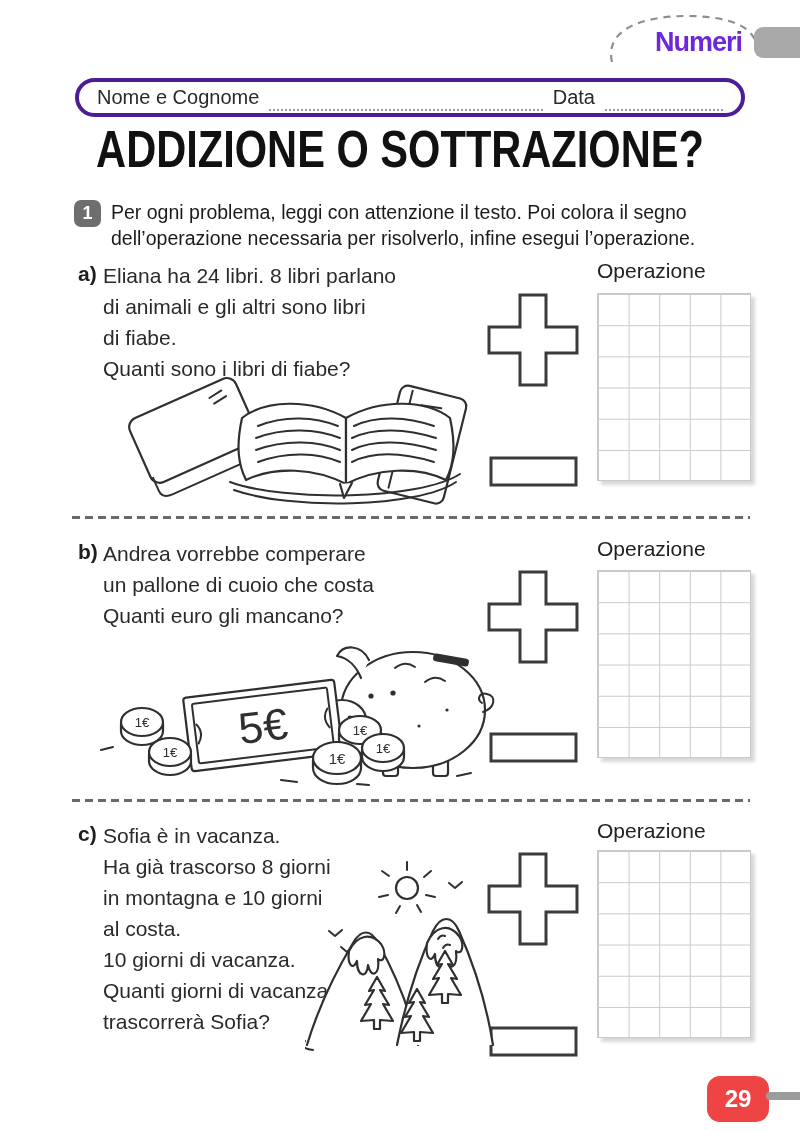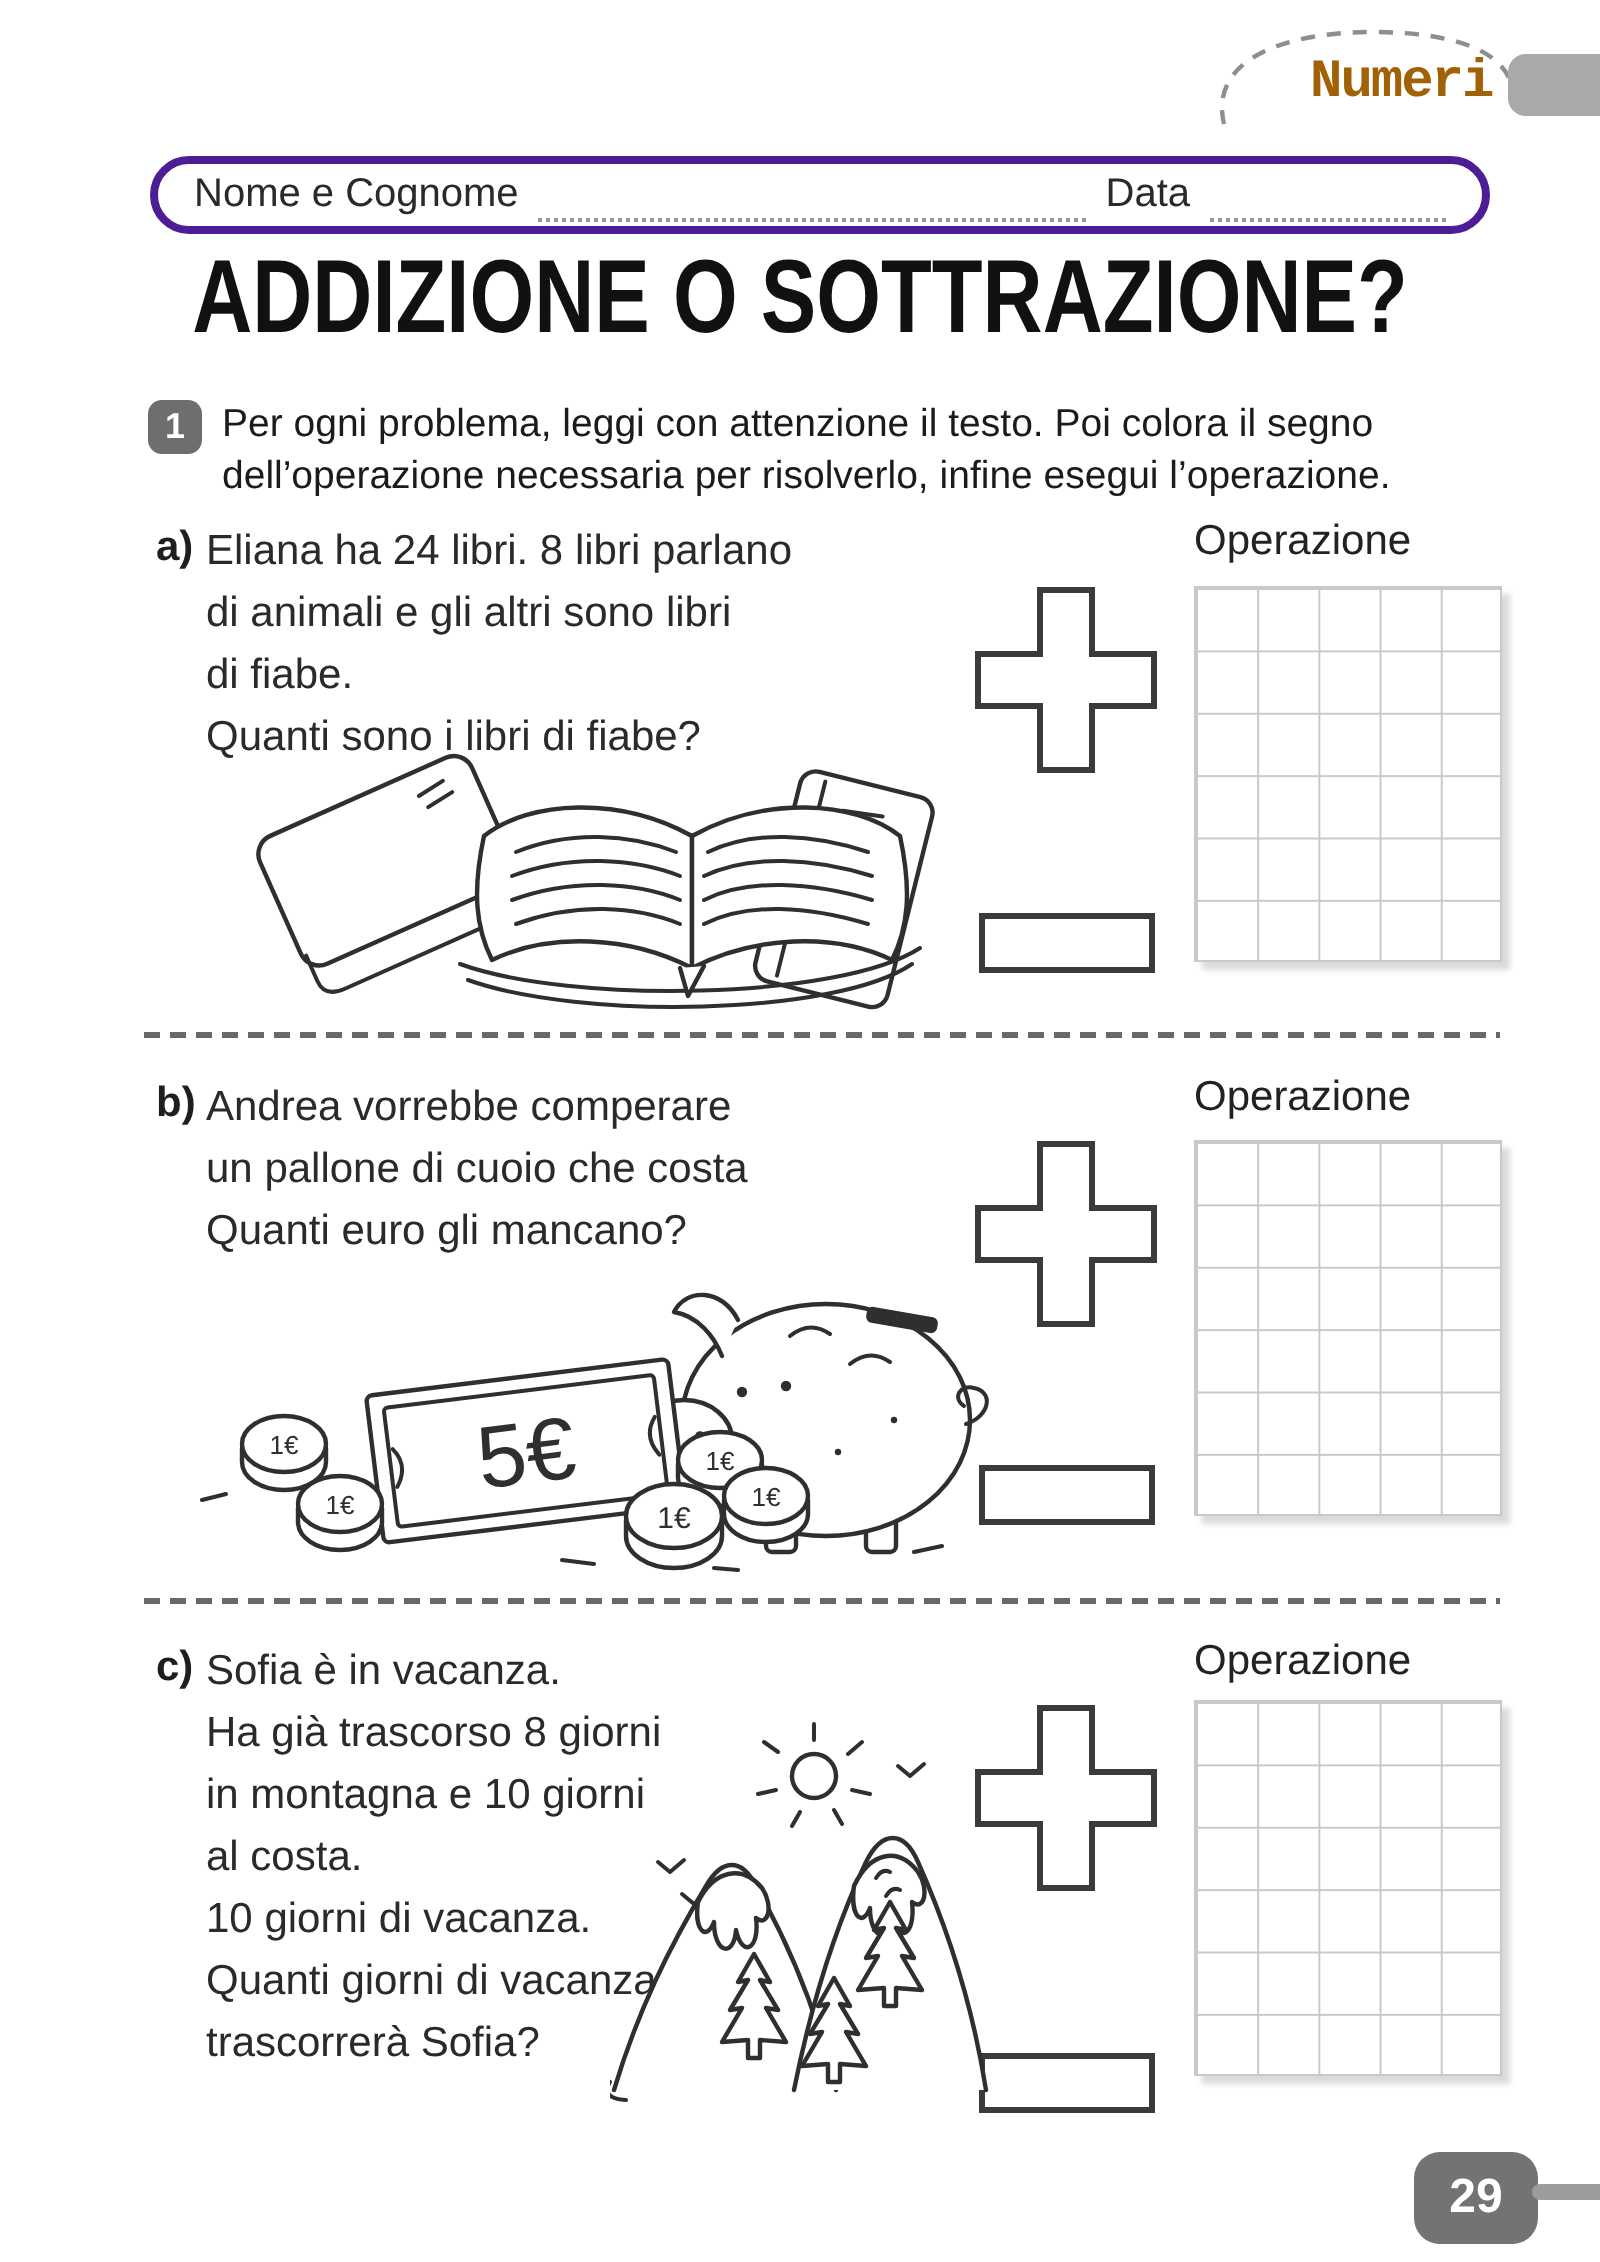--- a/index.html
+++ b/index.html
@@ -2,22 +2,22 @@
 <html><head>
 <meta charset="utf-8">
 <style>
   * { margin:0; padding:0; box-sizing:border-box; }
   html,body { background:#fff; }
   body { font-family:"Liberation Sans", sans-serif; }
   .sheet { position:relative; width:800px; height:1131px; background:#ffffff; overflow:hidden; }
 
   
   .numeri-arc { position:absolute; left:598px; top:10px; width:170px; height:60px; }
-  .numeri-label { position:absolute; left:655px; top:27px; font-family:Liberation Mono, monospace;
-                  font-weight:bold; font-size:27px; color:#a16207; letter-spacing:-1px; }
+  .numeri-label { position:absolute; left:655px; top:27px; font-family:Liberation Sans, sans-serif;
+                  font-weight:bold; font-size:27px; color:#6d28d9; letter-spacing:-1px; }
   .numeri-tab { position:absolute; left:754px; top:27px; width:58px; height:31px;
                 background:#a9a9a9; border-radius:9px; }
 
   
   .name-box { position:absolute; left:75px; top:78px; width:670px; height:39px;
               border:4px solid #4c1d95; border-radius:20px; display:flex; align-items:center;
               padding:0 18px; font-size:20px; color:#2a2a2a; }
   .dotline { height:20px; border-bottom:2px dotted #9a9a9a; transform:translateY(3px); }
   .dotline.grow { flex:1; margin:0 10px; }
   .dotline.date { width:118px; margin-left:10px; }
@@ -42,21 +42,21 @@
                               linear-gradient(to bottom,#c9c9c9 1px,transparent 1px);
              background-size:30.6px 31.2px; }
   .sign { position:absolute; }
 
   .separator { position:absolute; left:72px; width:678px; height:3px;
                background-image:repeating-linear-gradient(90deg,#696969 0 8px,transparent 8px 13px); }
 
   .illus { position:absolute; }
 
   .page-badge { position:absolute; left:707px; top:1076px; width:62px; height:46px;
-                background:#737373; border-radius:13px; color:#fff; font-weight:bold;
+                background:#ef4444; border-radius:13px; color:#fff; font-weight:bold;
                 font-size:24px; display:flex; align-items:center; justify-content:center; }
   .page-line { position:absolute; left:766px; top:1092px; width:34px; height:8px;
                background:#9c9c9c; border-radius:4px 0 0 4px; }
 
   svg .ink { stroke:#2f2f2f; stroke-width:2.2; fill:#fff; stroke-linecap:round; stroke-linejoin:round; }
   svg .ink-line { stroke:#2f2f2f; stroke-width:2; fill:none; stroke-linecap:round; stroke-linejoin:round; }
   svg .ink-fill { fill:#2f2f2f; stroke:none; }
   svg text { font-family:"Liberation Sans", sans-serif; fill:#2f2f2f; }
 </style>
 </head>

